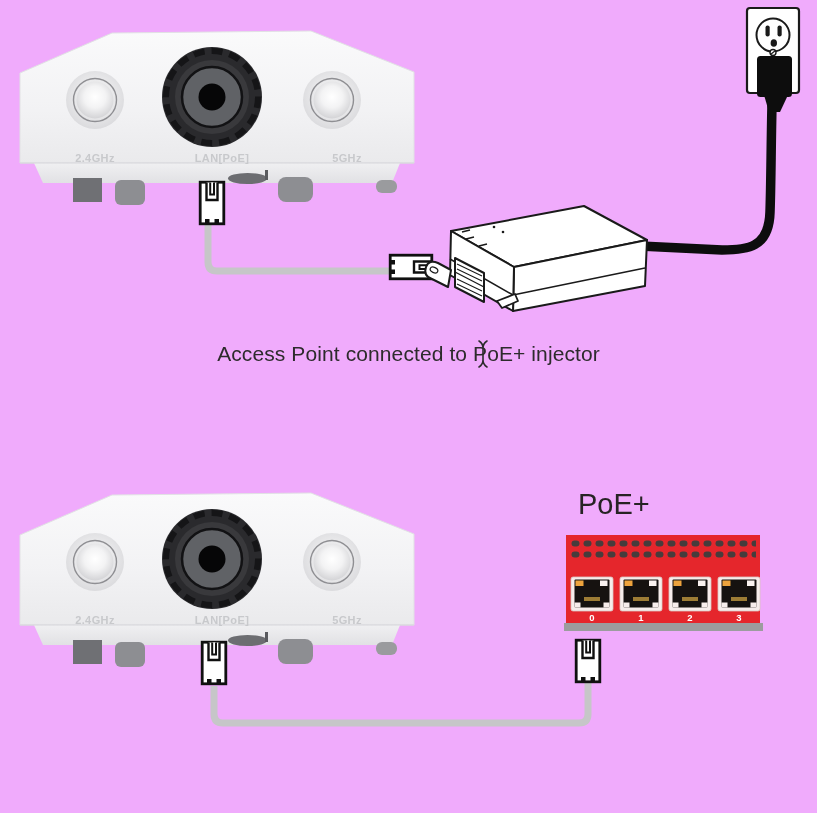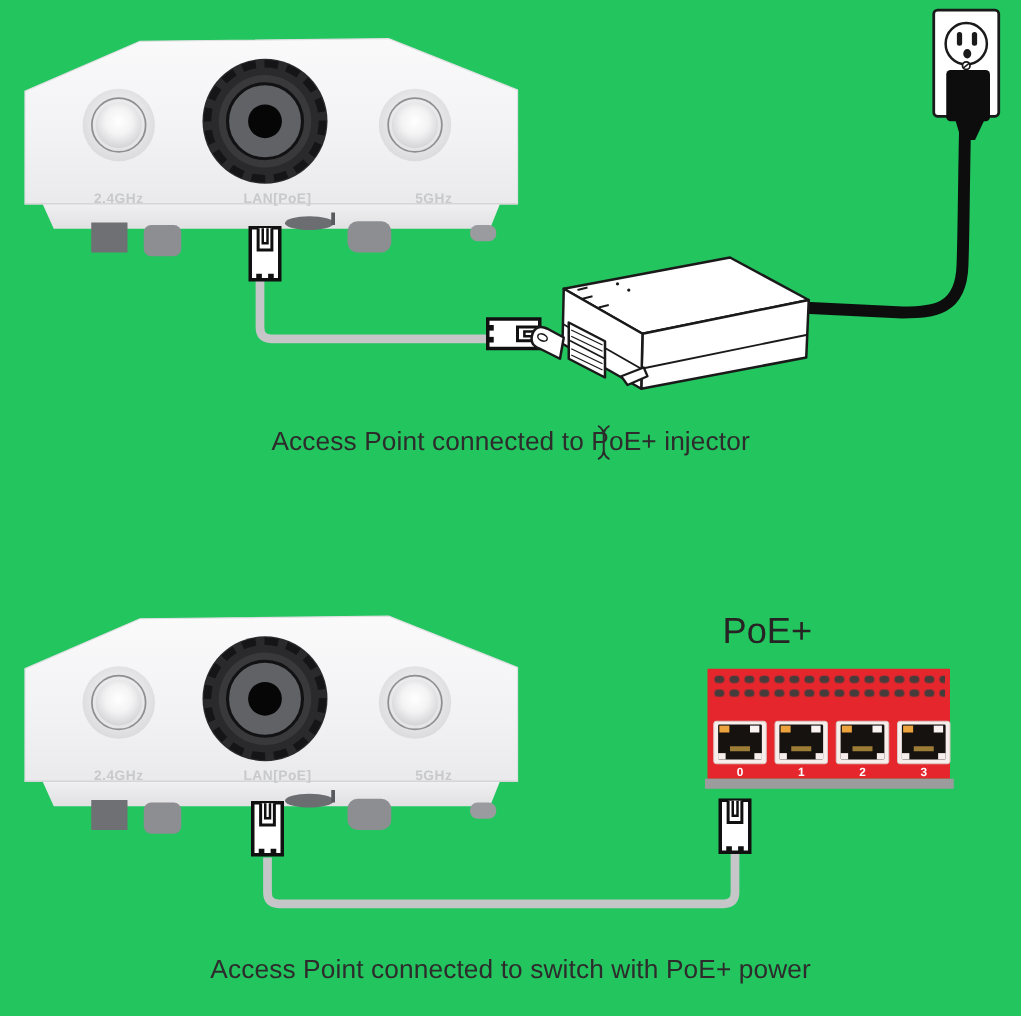--- a/index.html
+++ b/index.html
@@ -1,33 +1,32 @@
 <!DOCTYPE html>
 <html><head>
 <meta charset="utf-8">
 <style>
   html,body{margin:0;padding:0;background:#ffffff;}
-  .canvas{position:relative;width:817px;height:813px;background:#22c55e;overflow:hidden;
+  .canvas{position:relative;width:817px;height:813px;background:#f0abfc;overflow:hidden;
           font-family:"Liberation Sans",sans-serif;}
   .caption{position:absolute;left:0;width:817px;text-align:center;z-index:1;
            font-size:21px;line-height:27px;color:#2d2b2c;letter-spacing:0.1px;}
   #caption-top{top:340px;}
   #caption-bottom{top:762px;}
   .diagram-svg{position:absolute;left:0;top:0;z-index:2;pointer-events:none;}
   .ap-label{font-family:"Liberation Sans",sans-serif;font-size:11px;font-weight:bold;letter-spacing:.4px;}
   .port-num{font-family:"Liberation Sans",sans-serif;font-size:9.5px;font-weight:bold;fill:#ffffff;}
   .switch-title{font-family:"Liberation Sans",sans-serif;font-size:29px;fill:#272324;}
 </style>
 </head>
 <body>
 
 <div class="canvas">
 
   <div class="caption" id="caption-top">Access Point connected to PoE+ injector</div>
-  <div class="caption" id="caption-bottom">Access Point connected to switch with PoE+ power</div>
 
   <svg class="diagram-svg" width="817" height="813" viewBox="0 0 817 813">
     <defs>
       <linearGradient id="apFace" x1="0" y1="0" x2="0" y2="1">
         <stop offset="0" stop-color="#fafafb"></stop>
           <stop offset="0.6" stop-color="#f2f2f4"></stop>
         <stop offset="1" stop-color="#eaeaec"></stop>
       </linearGradient>
       <linearGradient id="apStrip" x1="0" y1="0" x2="0" y2="1">
         <stop offset="0" stop-color="#f0f0f2"></stop>

